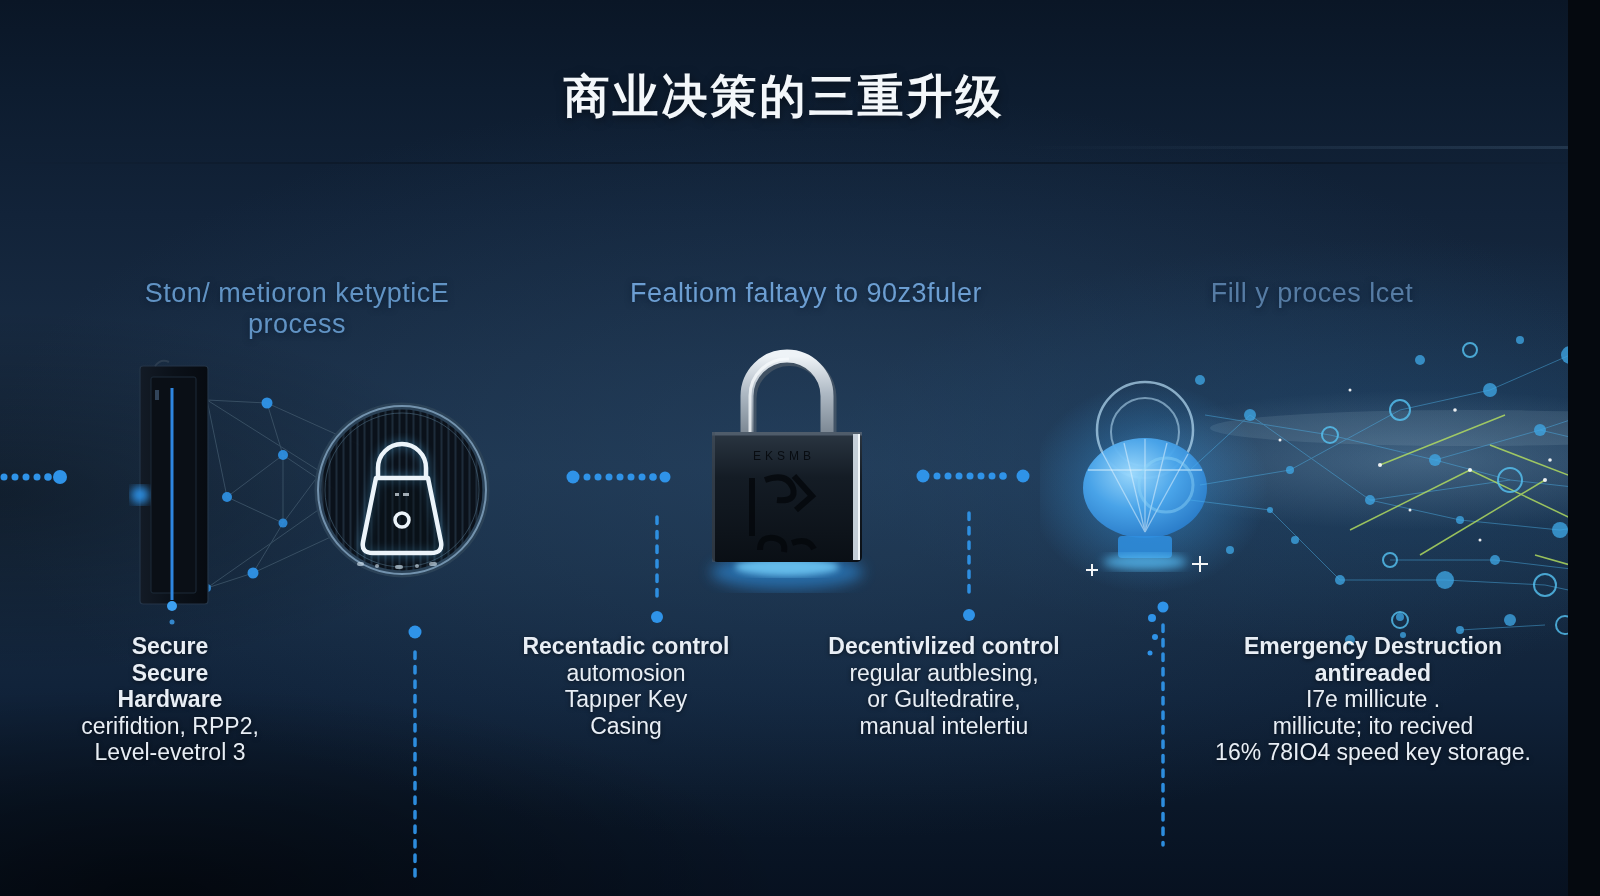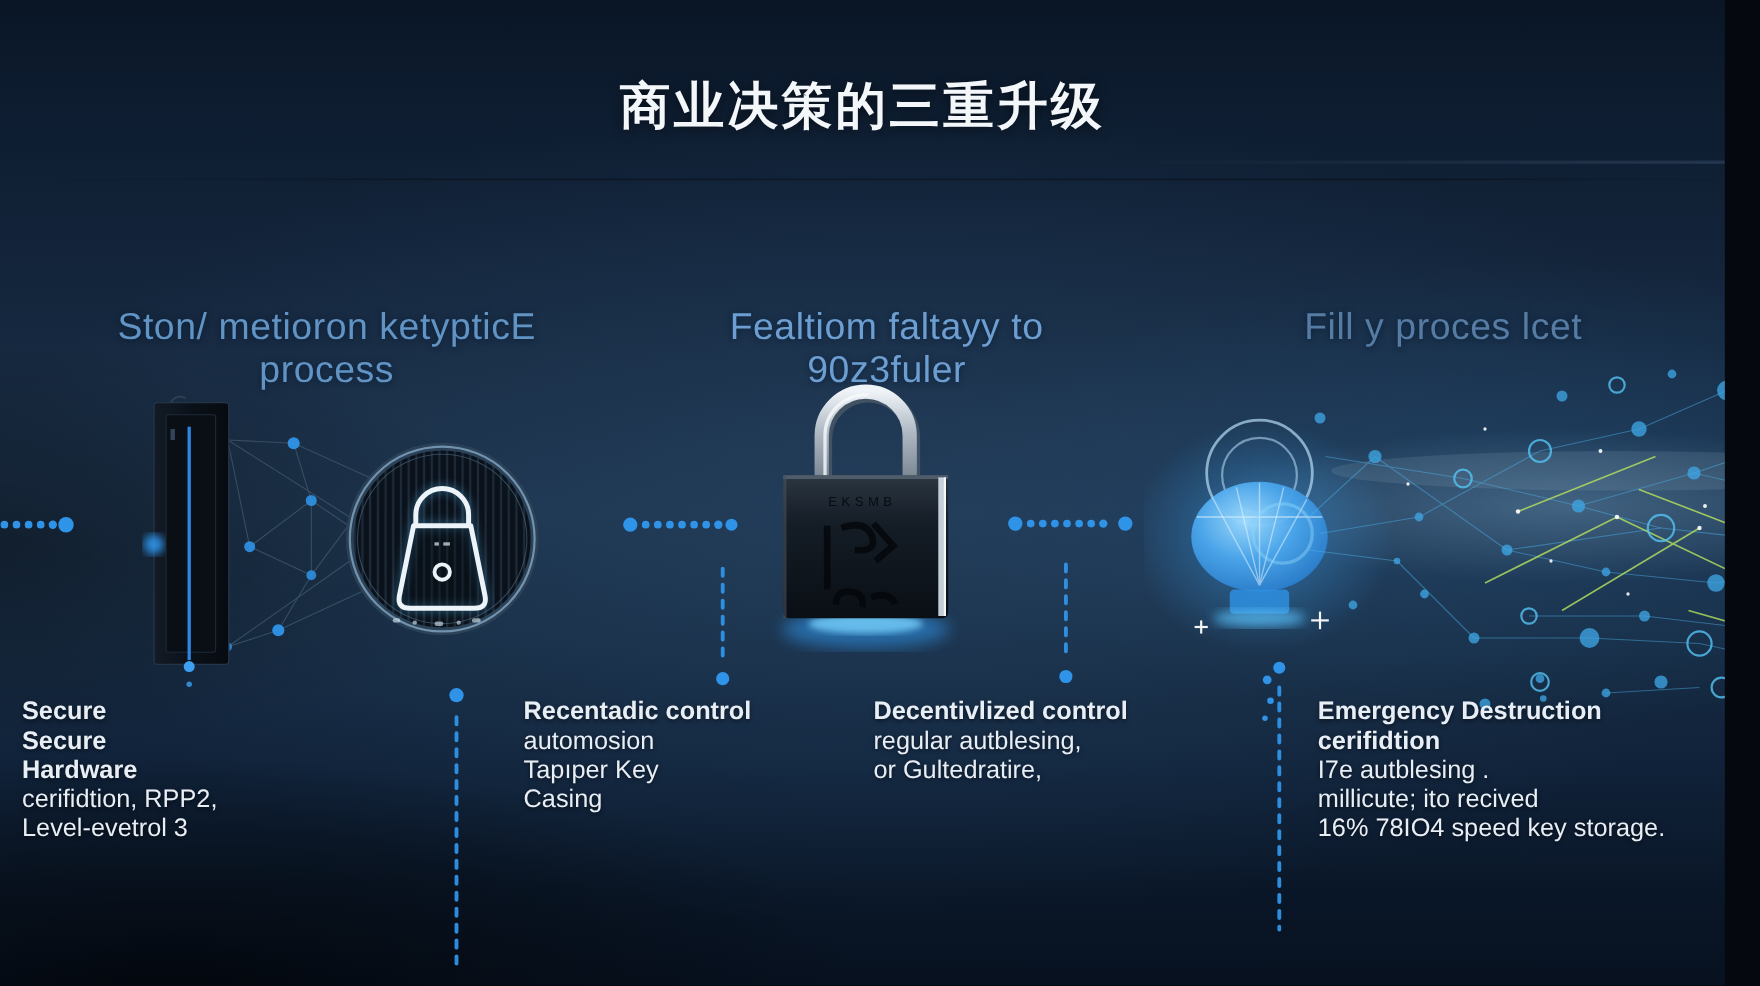--- a/index.html
+++ b/index.html
@@ -14,28 +14,28 @@
       linear-gradient(180deg,#0a1626 0%,#0d1c2f 10%,#122339 24%,#182b42 40%,#1b3048 52%,#172b42 64%,#102239 78%,#0a1728 90%,#071120 100%);
   }
   .abs{position:absolute;}
   .title{
     left:0;top:66px;width:100%;text-align:center;
     font-size:46px;font-weight:600;letter-spacing:3px;color:#f3f7fa;
     font-family:"DejaVu Sans","Liberation Sans",sans-serif;
     text-shadow:0 2px 10px rgba(0,0,0,.5);
   }
   .col-header{
-    top:278px;text-align:center;font-size:34px;font-weight:400;letter-spacing:.5px;
+    top:278px;text-align:center;font-size:27px;font-weight:400;letter-spacing:.5px;
     text-shadow:0 1px 6px rgba(0,20,40,.6);
   }
   .h1{left:97px;width:400px;color:#6193c4;}
   .h2{left:616px;width:380px;color:#6c9ed2;}
   .h3{left:1142px;width:340px;color:#567c a4;color:#567ca4;}
   .callout{
-    top:633px;color:#e8eef5;font-size:23px;line-height:26.5px;
+    top:633px;text-align:center;color:#e8eef5;font-size:23px;line-height:26.5px;
     text-shadow:0 1px 4px rgba(0,0,0,.55);
   }
   .callout .t{font-weight:700;}
   .c1{left:20px;width:300px;}
   .c2{left:476px;width:300px;}
   .c3{left:794px;width:300px;}
   .c4{left:1198px;width:350px;}
   .seam{left:0;top:162px;width:1600px;height:2px;background:linear-gradient(90deg,transparent,rgba(0,0,0,.28) 30%,rgba(0,0,0,.28) 80%,transparent);}
   .streak{left:1020px;top:146px;width:580px;height:3px;background:linear-gradient(90deg,transparent,rgba(140,180,215,.16));}
   svg{display:block;}
@@ -385,23 +385,24 @@
     <div class="t">Recentadic control</div>
     <div>automosion</div>
     <div>Tapıper Key</div>
     <div>Casing</div>
   </div>
 
   <div class="abs callout c3">
     <div class="t">Decentivlized control</div>
     <div>regular autblesing,</div>
     <div>or Gultedratire,</div>
+    <div>manual intelertiu</div>
   </div>
 
   <div class="abs callout c4">
     <div class="t">Emergency Destruction</div>
-    <div class="t">cerifidtion</div>
-    <div>I7e autblesing  .</div>
+    <div class="t">antireaded</div>
+    <div>I7e millicute  .</div>
     <div>millicute; ito recived</div>
     <div>16% 78IO4 speed key storage.</div>
   </div>
 
 </div>
 
 </body></html>

